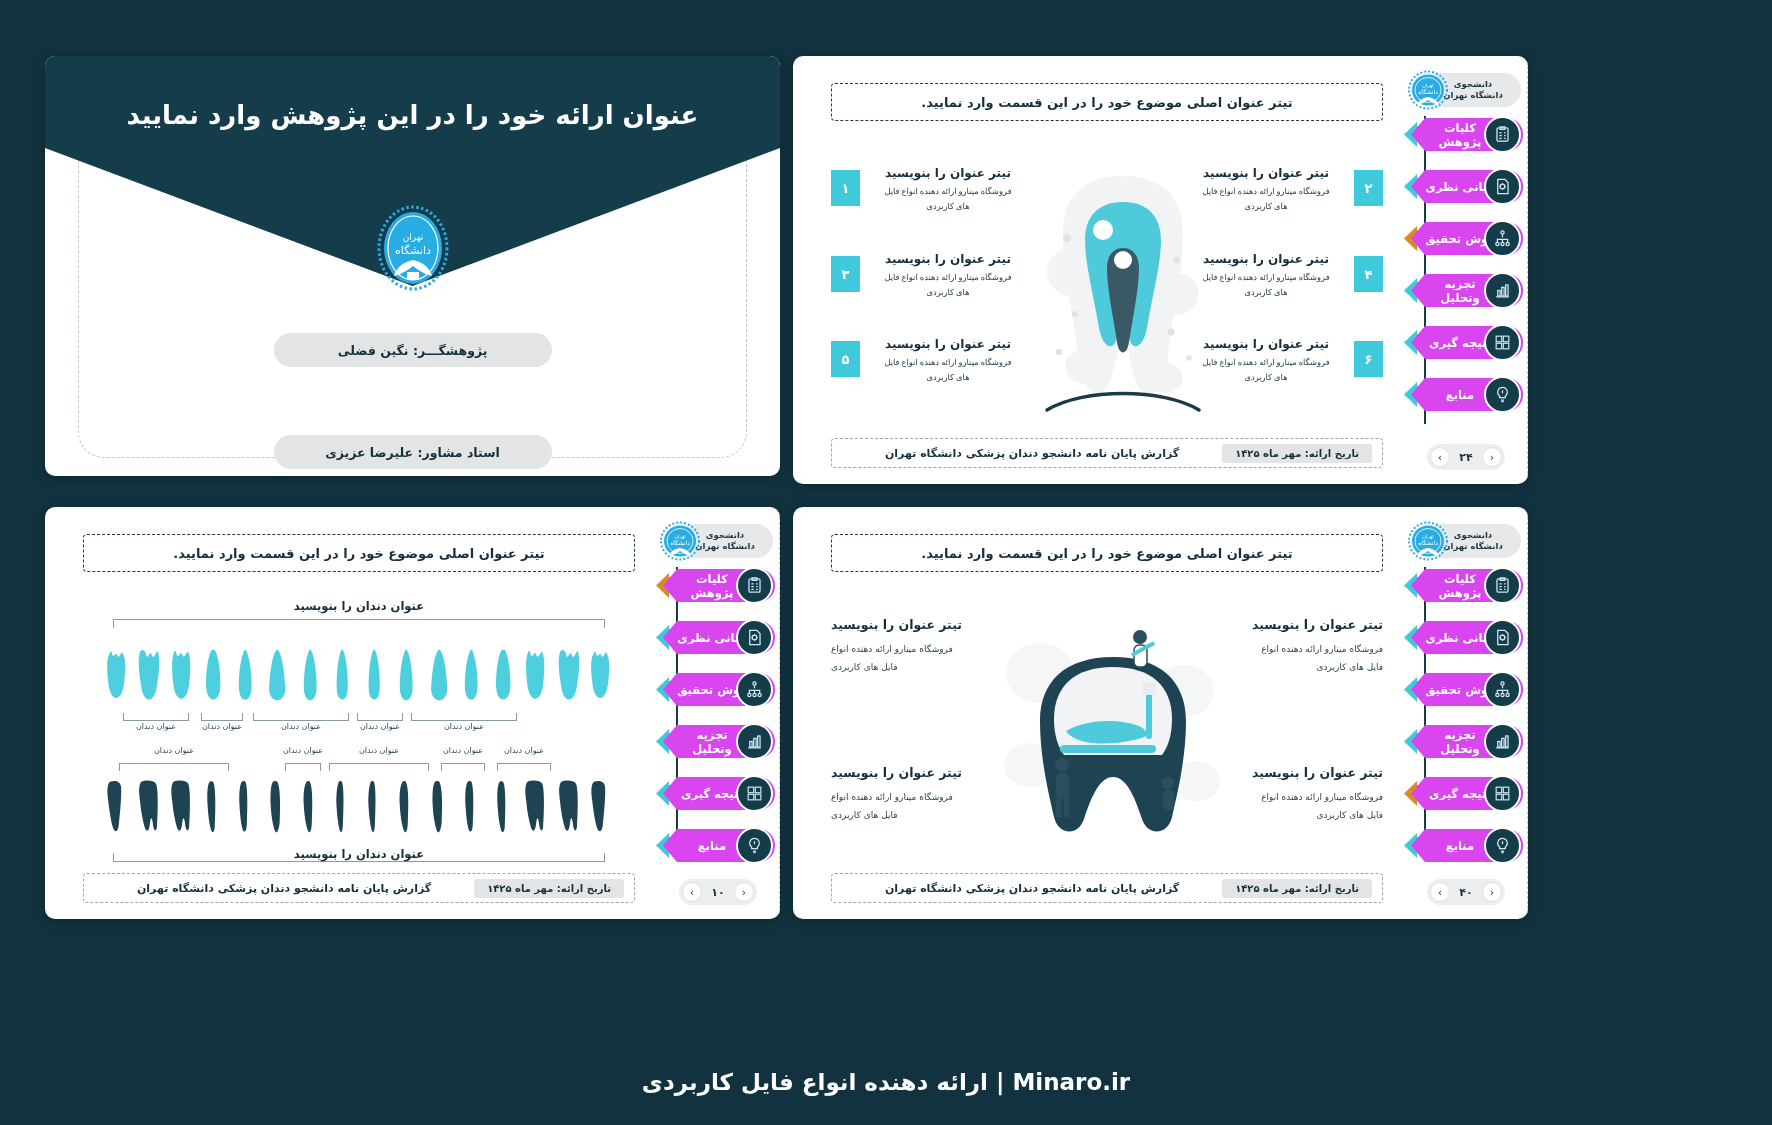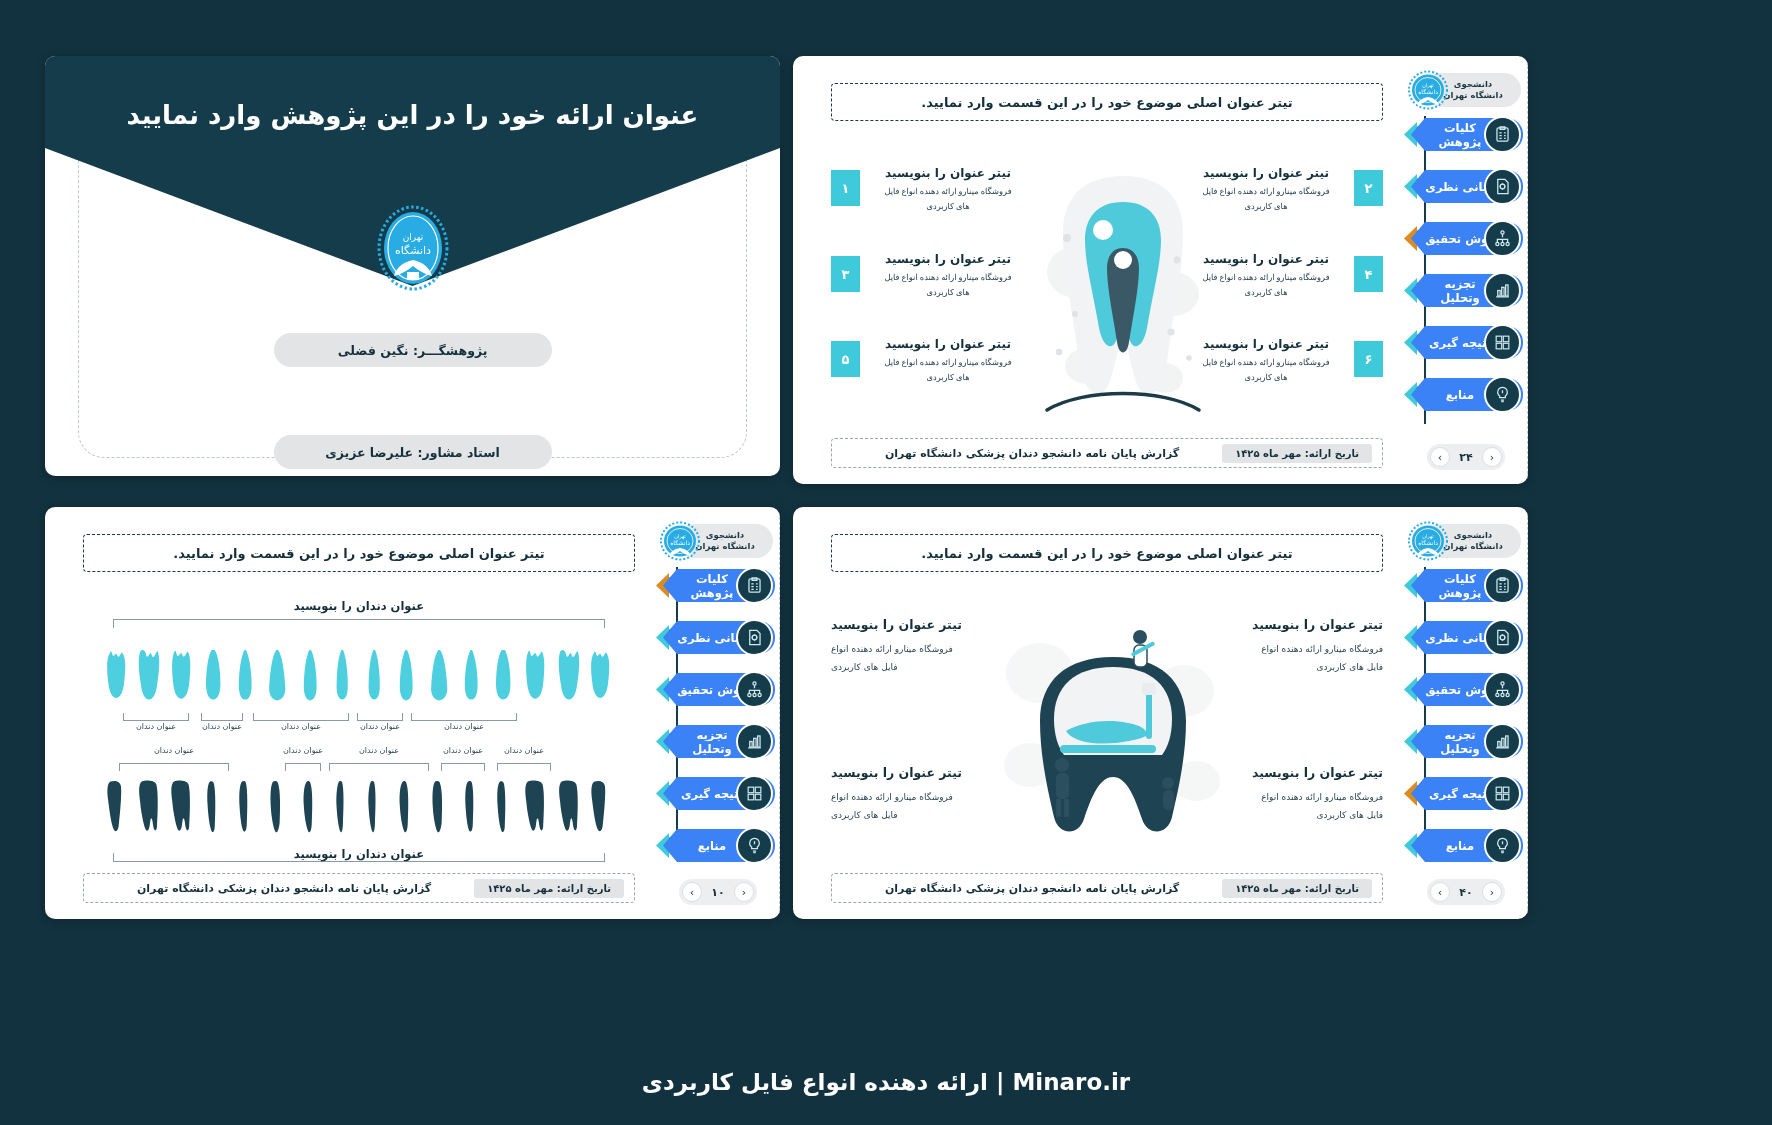--- a/index.html
+++ b/index.html
@@ -99,21 +99,21 @@
 
   .nav-rail {
     position: absolute; right: 101px; top: 60px; bottom: 60px; width: 2px;
     background: #143c4a;
   }
   .nav-item {
     position: absolute; right: 4px; width: 118px; height: 33px;
   }
   .nav-chip {
     position: absolute; right: 0; top: 0; width: 112px; height: 33px;
-    background: #3b82f6;
+    background: #d946ef;
     clip-path: polygon(100% 0, 100% 100%, 14px 100%, 0 50%, 14px 0);
     display: flex; align-items: center;
     border-radius: 0 16px 16px 0;
   }
   .nav-chip-label {
     flex: 1; text-align: center; color: #fff;
     font-size: 11.5px; font-weight: bold; padding-right: 26px; padding-left: 12px;
   }
   .nav-arrow {
     position: absolute; right: 106px; top: 4px; width: 13px; height: 25px;

